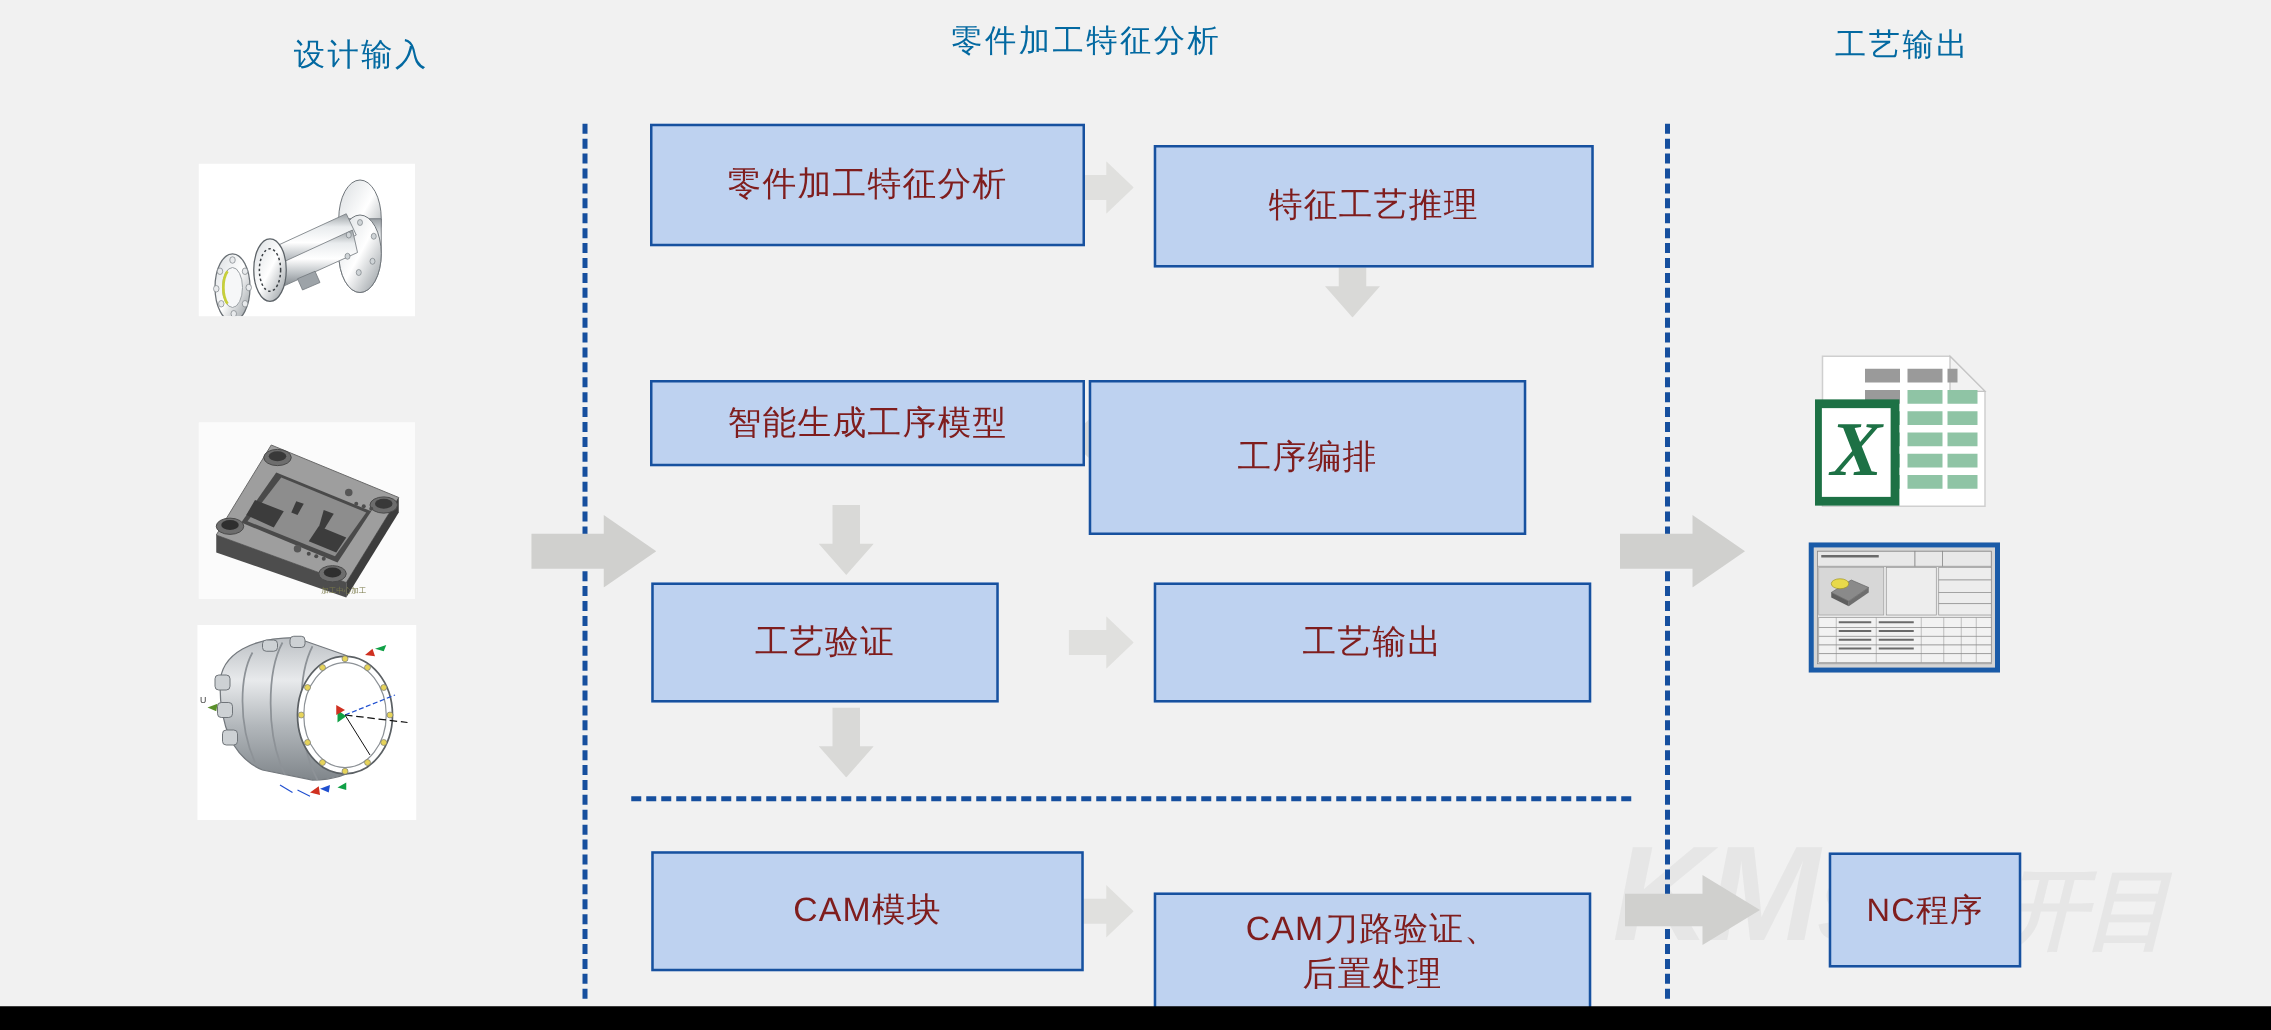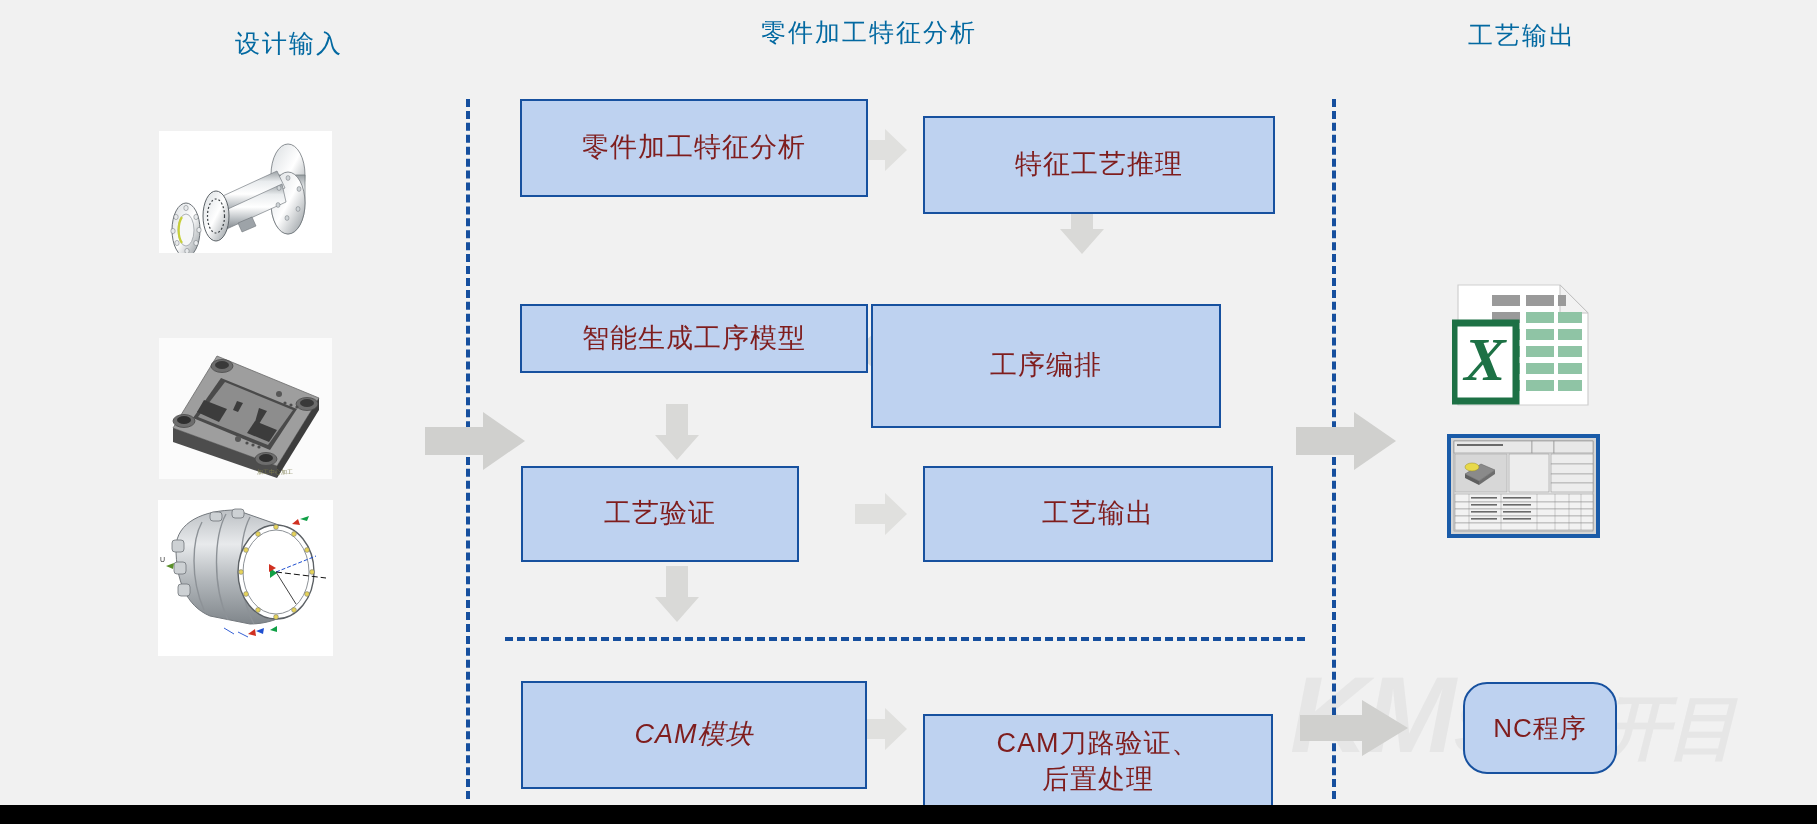--- a/index.html
+++ b/index.html
@@ -79,23 +79,23 @@
     line-height: 1.32;
     letter-spacing: 1px;
     margin-left: 15px;
   }
   #box-feature-analysis { left: 505px;  top: 99px;  width: 348px; height: 98px; }
   #box-feature-reason   { left: 908px;  top: 116px;  width: 352px; height: 98px; }
   #box-gen-model        { left: 505px;  top: 304px; width: 348px; height: 69px; }
   #box-sequence         { left: 856px;  top: 304px; width: 350px; height: 124px; }
   #box-verify           { left: 506px;  top: 466px; width: 278px; height: 96px; }
   #box-output           { left: 908px;  top: 466px; width: 350px; height: 96px; }
-  #box-cam              { left: 506px;  top: 681px; width: 346px; height: 108px; font-style: italic; }
+  #box-cam              { left: 506px;  top: 681px; width: 346px; height: 96px; }
   #box-cam-verify       { left: 908px;  top: 714px; width: 350px; height: 96px; }
-  #box-nc               { left: 1448px; top: 682px; width: 154px; height: 92px; font-size: 26px; border-radius: 24px; }
+  #box-nc               { left: 1448px; top: 682px; width: 154px; height: 92px; font-size: 26px; }
 
   
   .arrow { position: absolute; }
   .arrow svg { display: block; }
 
   #arrow-r1      { left: 855px; top: 129px; }
   #arrow-r2-left { left: 855px; top: 330px; }
   #arrow-r3      { left: 855px; top: 493px; }
   #arrow-r4      { left: 855px; top: 708px; }
   #arrow-down-1  { left: 1060px; top: 198px; }

